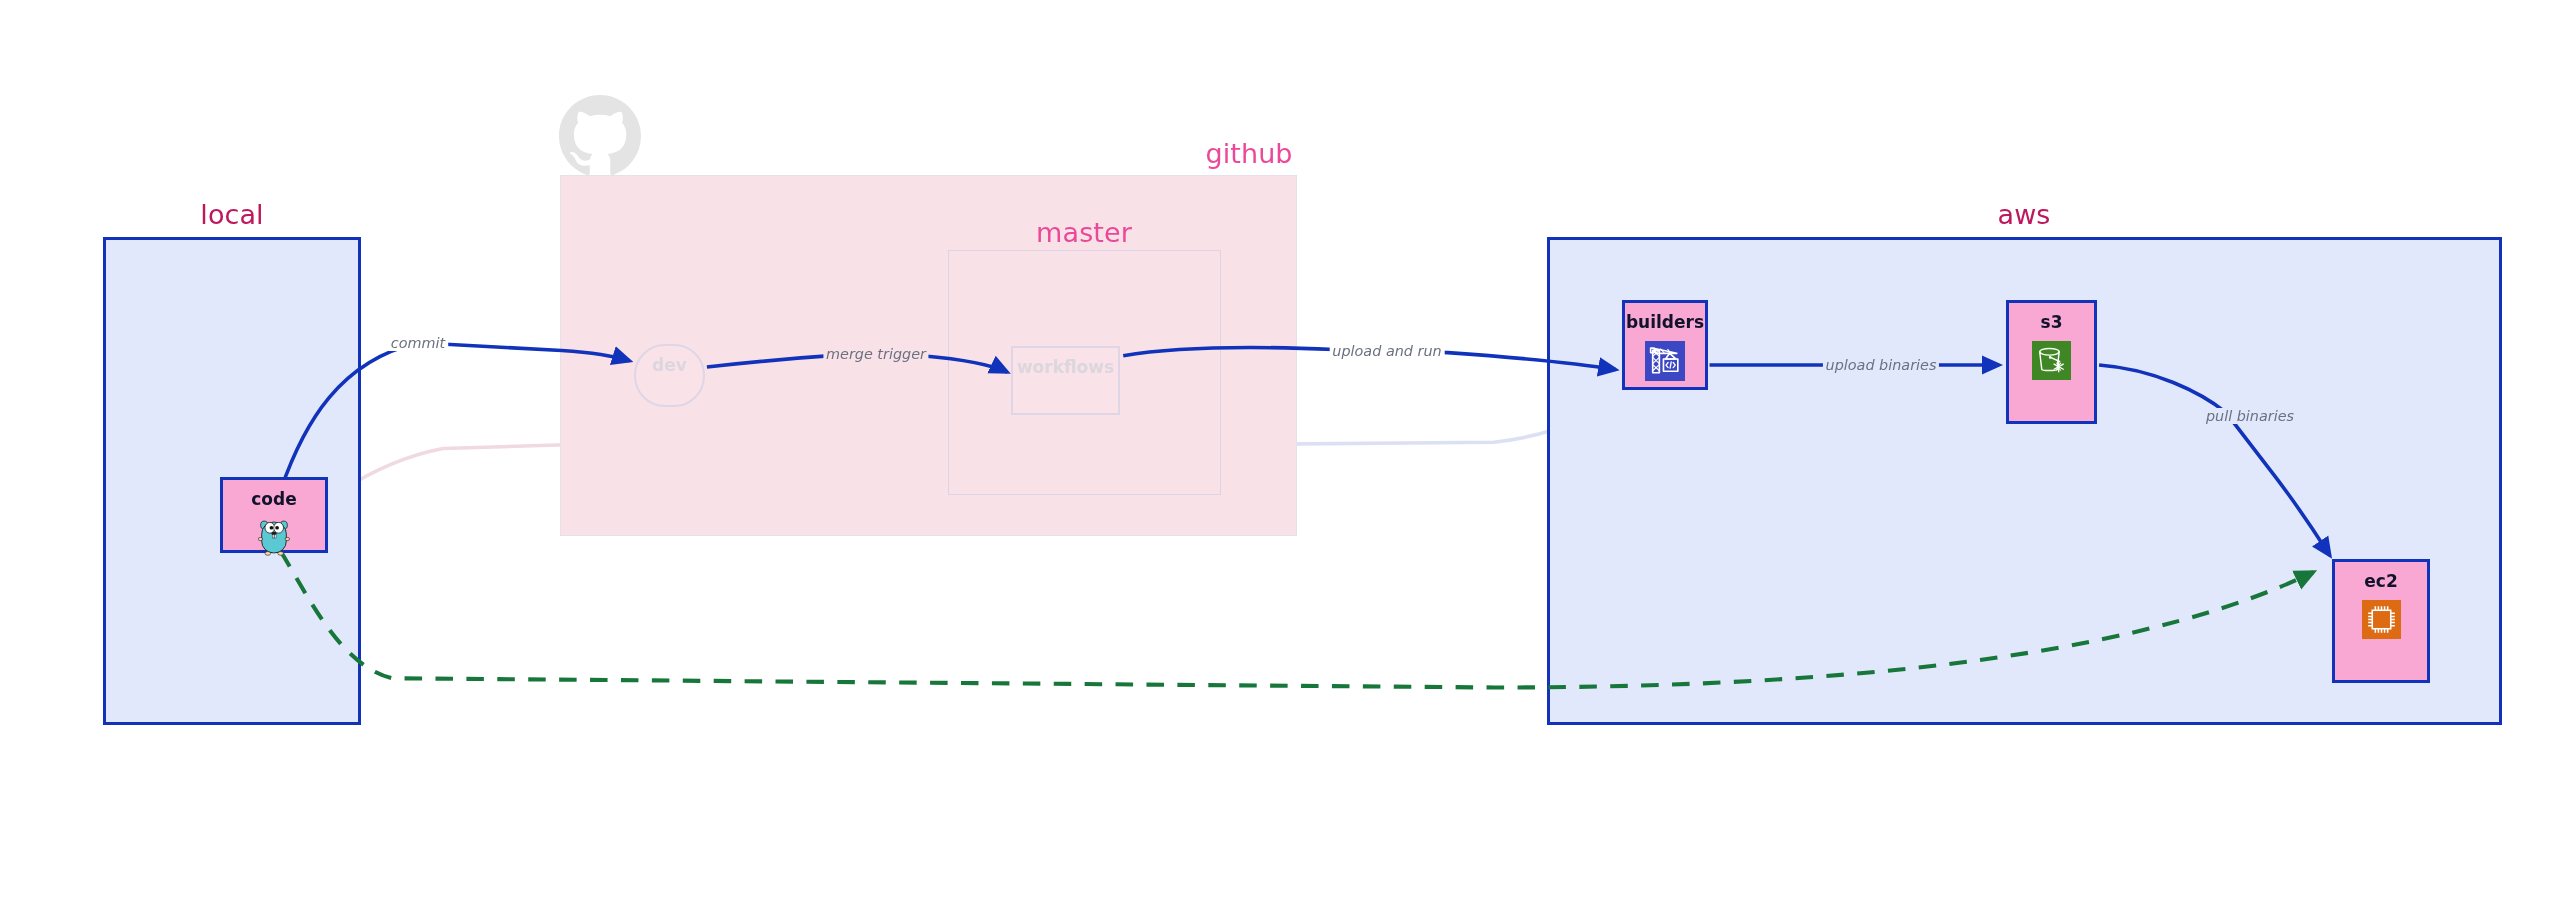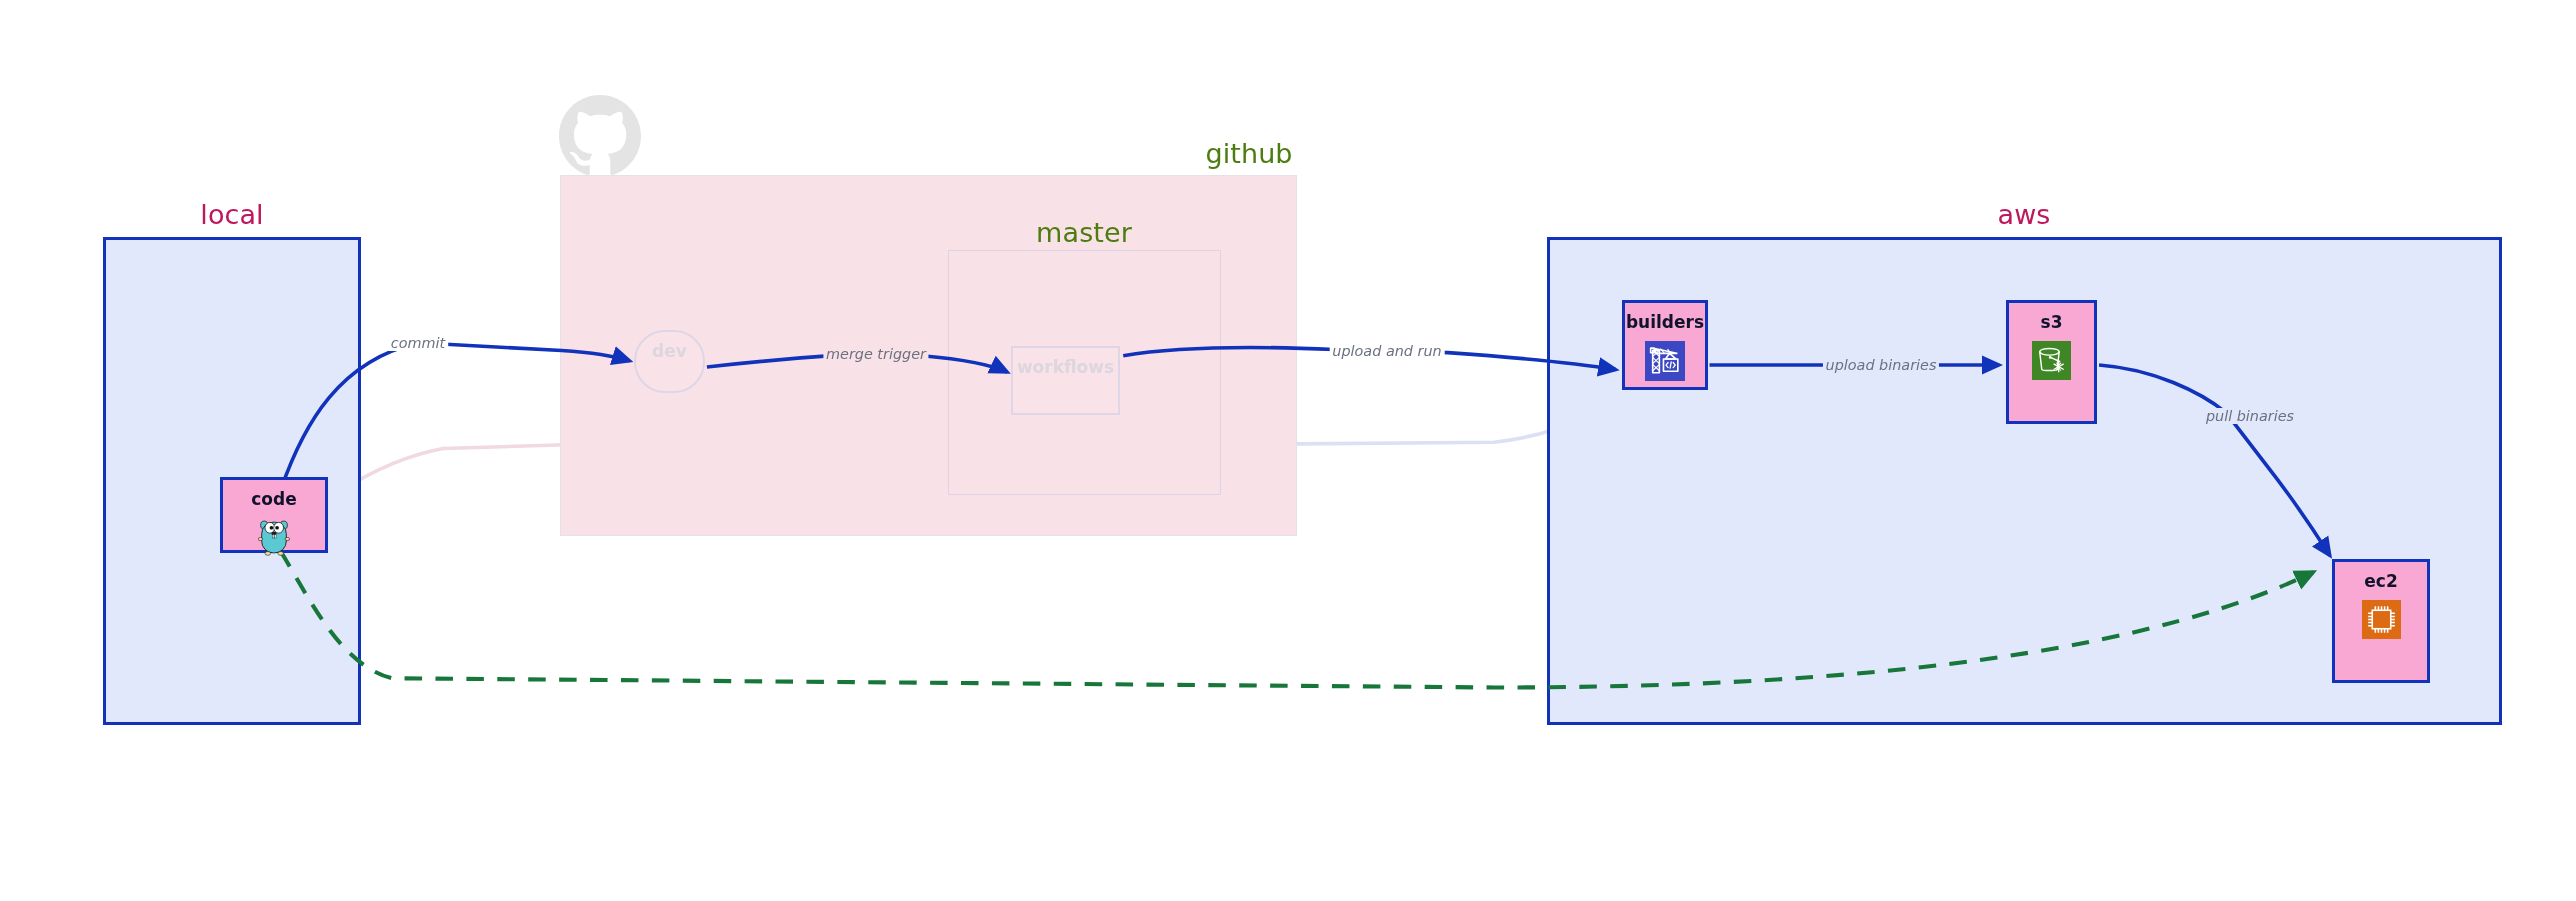--- a/index.html
+++ b/index.html
@@ -11,21 +11,21 @@
   #edges-faded{z-index:1;}
 
   .container-box{position:absolute;box-sizing:border-box;z-index:2;}
   .container-box.solid{background:#e2e8fb;border:3.1px solid #1133bb;}
   .container-box.pink{background:#f9e2e7;border:1.5px solid #e7dfe9;}
   .container-box.ghost{background:rgba(249,226,231,0.0);border:1.5px solid #ddd3e4;}
 
   .container-title{position:absolute;z-index:6;white-space:nowrap;
       font-family:"DejaVu Sans",sans-serif;font-size:27px;font-weight:400;
       color:#be185d;letter-spacing:0.1px;}
-  .container-title.faded{color:#4d7c0f;}
+  .container-title.faded{color:#ec4899;}
 
   .node{position:absolute;box-sizing:border-box;z-index:6;
       display:flex;flex-direction:column;align-items:center;}
   .node.solid{background:#f9a8d4;border:3.1px solid #1133bb;}
   .node.faded{background:rgba(255,255,255,0.06);border:2.1px solid #ded6e6;}
 
   .node-label{font-family:"DejaVu Sans",sans-serif;font-weight:700;
       font-size:17px;color:#10132b;line-height:1;margin-top:11.3px;white-space:nowrap;}
   .node.faded .node-label{color:#dcd6de;}
 
@@ -96,21 +96,21 @@
     <ellipse cx="31" cy="30" rx="5.2" ry="3.4" fill="#1b1b1b"></ellipse>
     <rect x="28" y="32" width="3" height="7" fill="#fff" stroke="#111" stroke-width="0.8"></rect>
     <rect x="32" y="32" width="3" height="7" fill="#fff" stroke="#111" stroke-width="0.8"></rect>
     <ellipse cx="4.5" cy="41" rx="4.5" ry="3" fill="#f6d9a8" stroke="#111" stroke-width="1.1"></ellipse>
     <ellipse cx="57" cy="41" rx="4.5" ry="3" fill="#f6d9a8" stroke="#111" stroke-width="1.1"></ellipse>
     <ellipse cx="19" cy="69" rx="5.5" ry="3.6" fill="#f6d9a8" stroke="#111" stroke-width="1.1"></ellipse>
     <ellipse cx="44" cy="69" rx="5.5" ry="3.6" fill="#f6d9a8" stroke="#111" stroke-width="1.1"></ellipse>
   </svg>
         </div>
       </div>
-      <div class="node faded" style="left: 634px; top: 330px; width: 71px; height: 63px; border-radius: 31px;">
+      <div class="node faded" style="left: 634px; top: 344px; width: 71px; height: 63px; border-radius: 31px;">
         <div class="node-label">dev</div>
       </div>
       <div class="node faded" style="left: 1011px; top: 346px; width: 109px; height: 69px;">
         <div class="node-label">workflows</div>
       </div>
       <div class="node solid" style="left: 1622px; top: 300px; width: 86px; height: 90px;">
         <div class="node-label">builders</div>
         <div class="node-icon">
           <svg class="iconsq" width="40" height="40" viewBox="0 0 78 78">
     <rect width="78" height="78" fill="#3c47c4"></rect>

